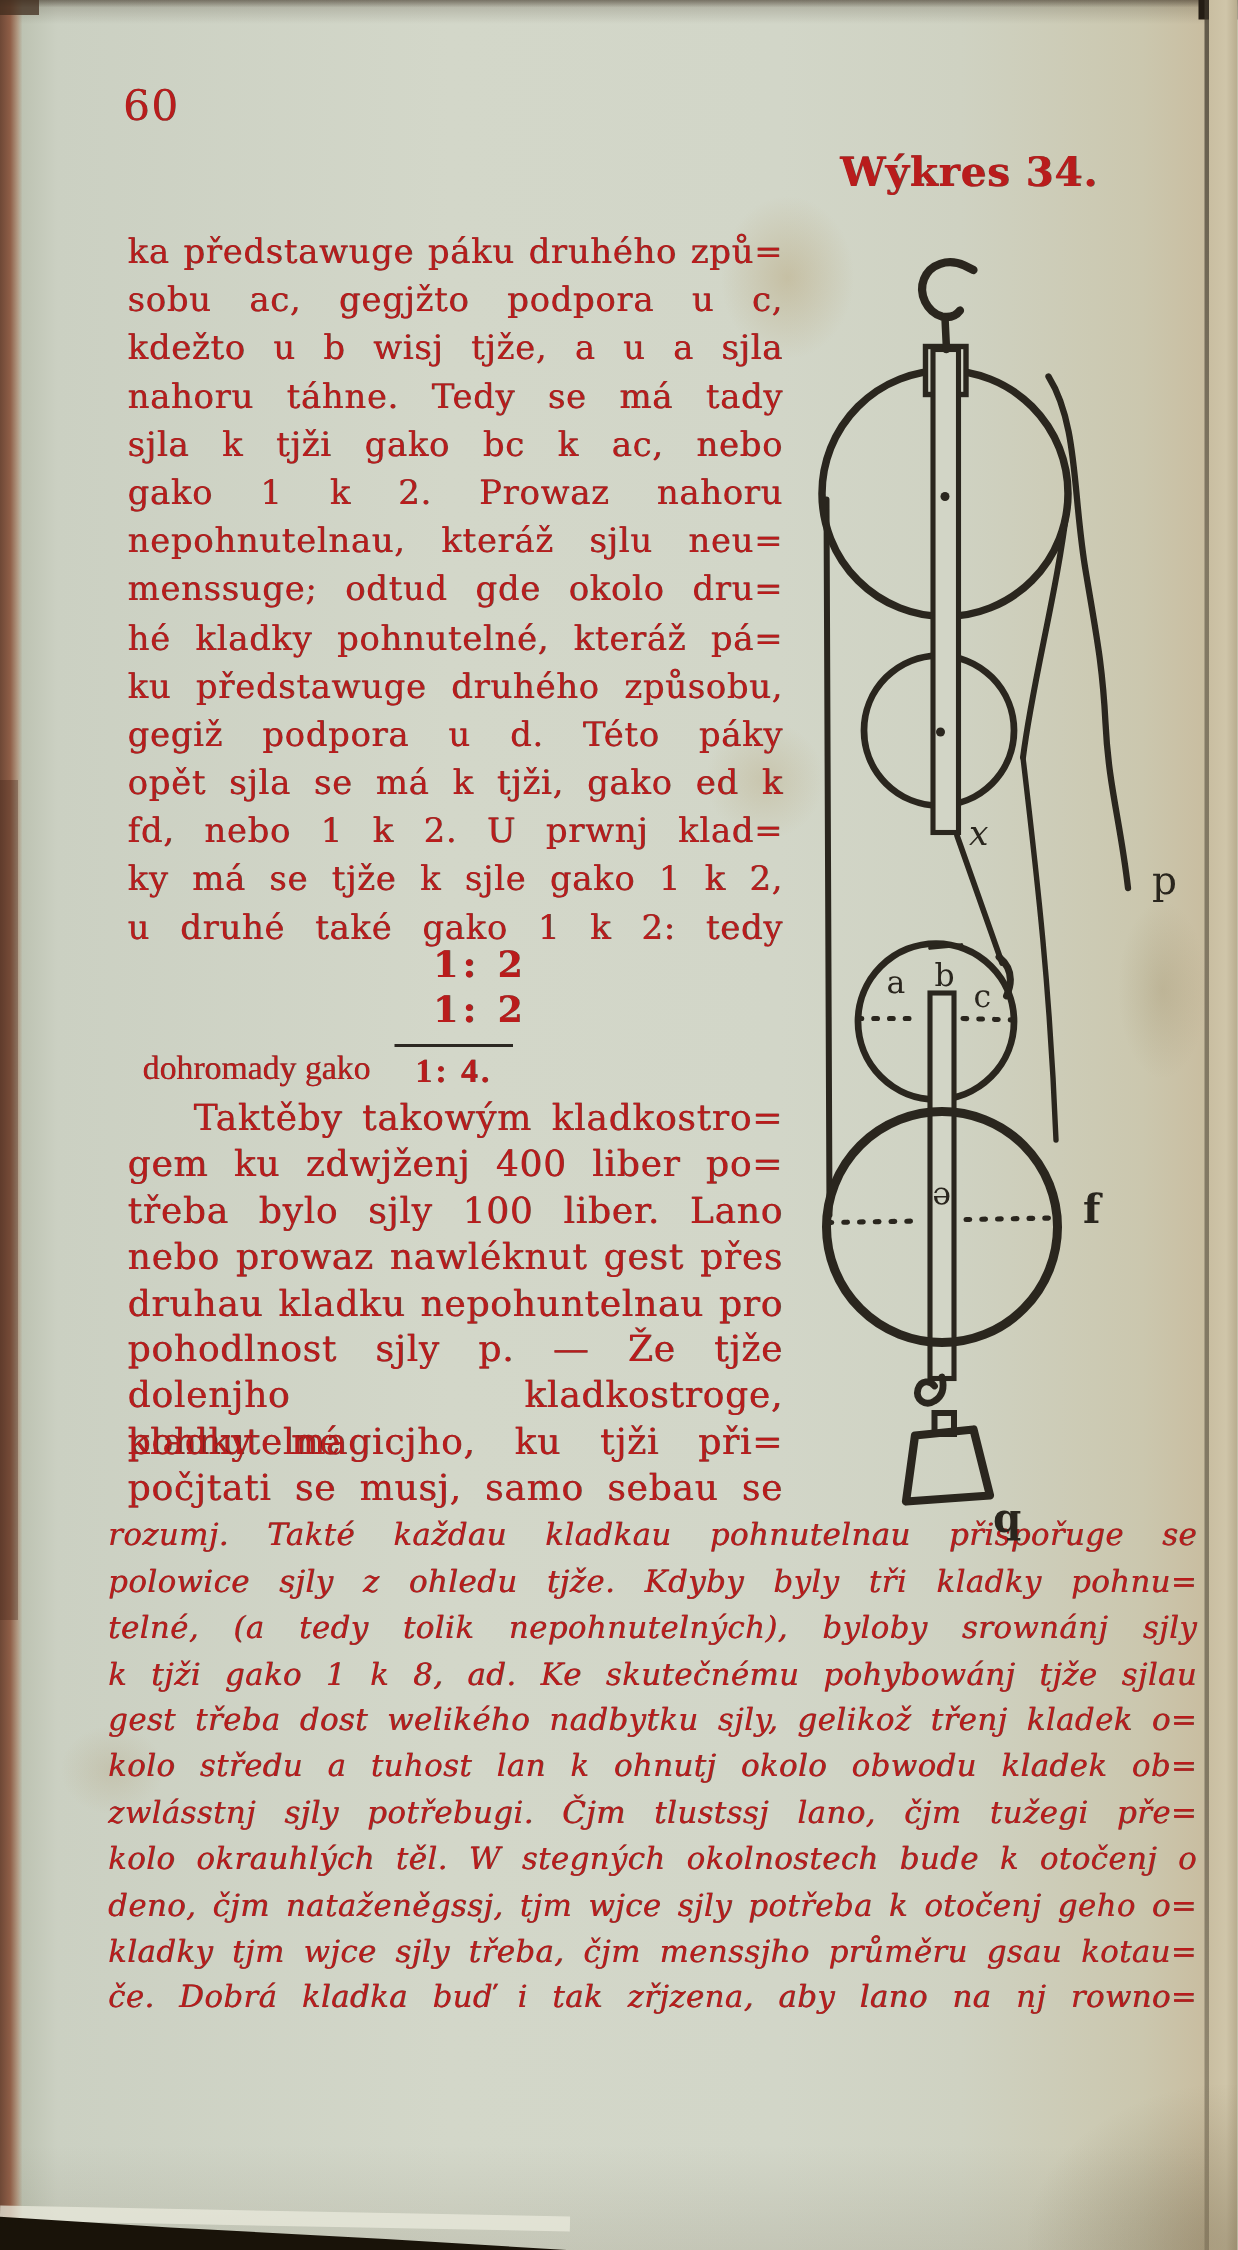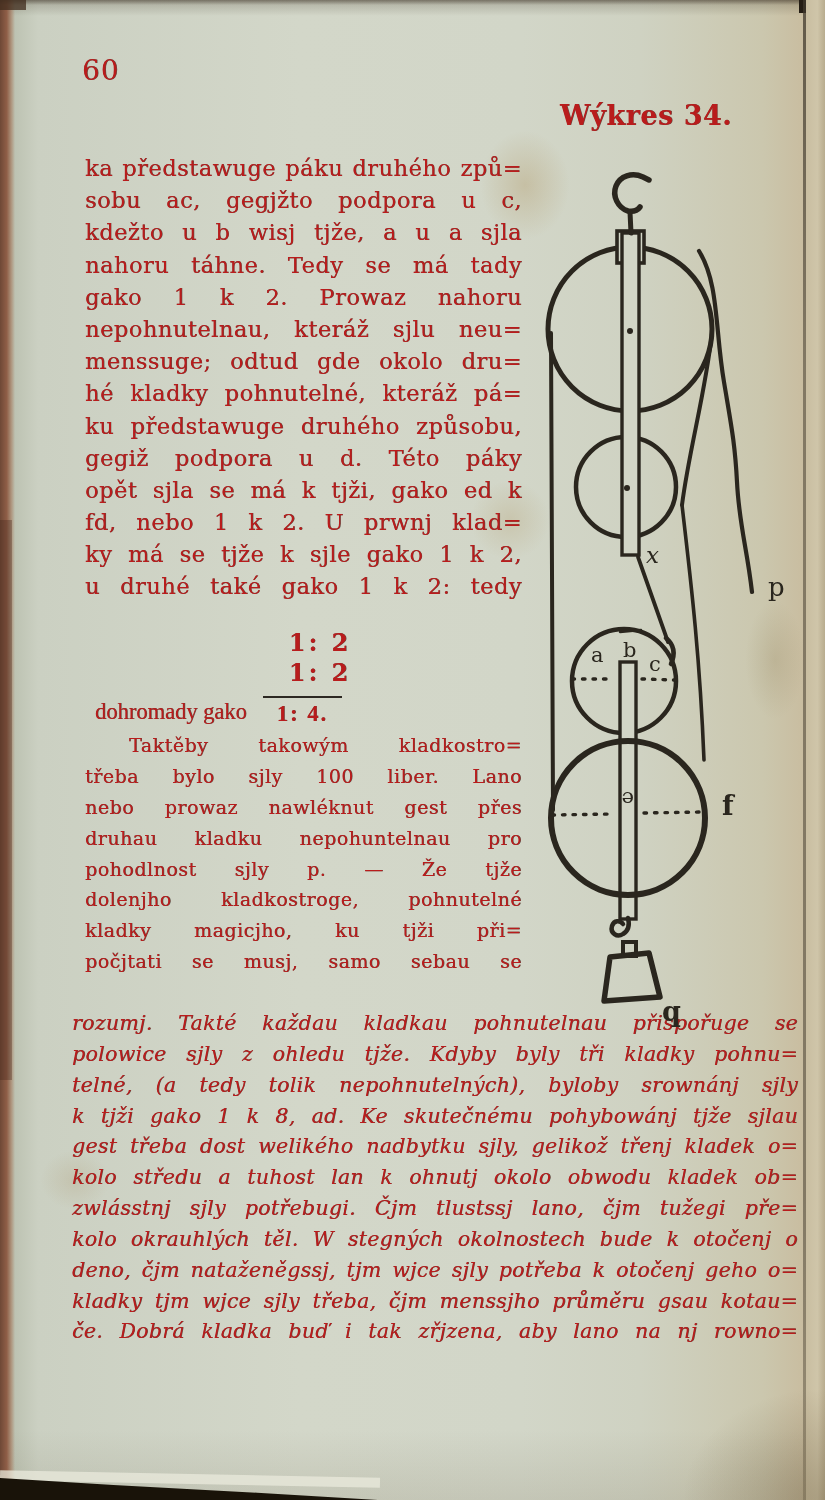--- a/index.html
+++ b/index.html
@@ -41,21 +41,21 @@
   #page-number{position:absolute;left:82px;top:54px;font-size:28px;letter-spacing:1px;}
   #figure-caption{position:absolute;left:560px;top:100px;width:180px;font-size:27px;font-weight:bold;letter-spacing:.5px;}
 
   .textcol{position:absolute;}
   .textcol .line{
     height:var(--lh);line-height:var(--lh);
     text-align:justify;text-align-last:justify;
     letter-spacing:.5px;white-space:normal;
   }
   #col-a{--lh:32.2px;left:85px;top:116px;width:437px;font-size:22.5px;margin-top:36px;}
-  #col-b{--lh:30.9px;left:85px;top:730px;width:437px;font-size:19px;}
+  #col-b{--lh:30.9px;left:85px;top:730px;width:437px;font-size:24px;}
   #col-b .line:first-child{padding-left:44px;box-sizing:border-box;}
   #col-full{--lh:30.85px;left:72px;top:1008px;width:726px;font-size:20.5px;}
   #col-full .line{letter-spacing:.3px;font-style:italic;}
 
   #eq-rows{position:absolute;left:85px;top:628px;width:470px;font-size:24px;font-weight:bold;}
   #eq-rows .line{height:29.5px;line-height:29.5px;text-align:center;text-align-last:center;letter-spacing:3px;}
   #eq-result{position:absolute;left:95px;top:696px;height:32px;line-height:30px;font-size:22.5px;display:flex;align-items:center;gap:16px;font-family:Liberation Serif, serif;}
   #eq-result .result{border-top:2.5px solid #2c2822;padding:1px 14px 0;font-weight:bold;letter-spacing:2px;}
 
   svg text{fill:#2a261e;font-family:"DejaVu Serif","Liberation Serif",serif;}
@@ -79,20 +79,21 @@
 <div class="br-shade"></div>
 
 <div id="page-number" class="ink">60</div>
 <div id="figure-caption" class="ink">Wýkres 34.</div>
 
 <div id="col-a" class="textcol ink">
     <div class="line">ka předstawuge páku druhého způ=</div>
     <div class="line">sobu ac, gegjžto podpora u c,</div>
     <div class="line">kdežto u b wisj tjže, a u a sjla</div>
     <div class="line">nahoru táhne.  Tedy se má tady</div>
+    <div class="line">sjla k tjži gako bc k ac, nebo</div>
     <div class="line">gako 1 k 2.  Prowaz nahoru</div>
     <div class="line">nepohnutelnau, kteráž sjlu neu=</div>
     <div class="line">menssuge; odtud gde okolo dru=</div>
     <div class="line">hé kladky pohnutelné, kteráž pá=</div>
     <div class="line">ku předstawuge druhého způsobu,</div>
     <div class="line">gegiž podpora u d.  Této páky</div>
     <div class="line">opět sjla se má k tjži, gako ed k</div>
     <div class="line">fd, nebo 1 k 2.  U prwnj klad=</div>
     <div class="line">ky má se tjže k sjle gako 1 k 2,</div>
     <div class="line">u druhé také gako 1 k 2: tedy</div>
@@ -102,20 +103,21 @@
   <div class="line">1: 2</div>
   <div class="line">1: 2</div>
 </div>
 <div id="eq-result" class="ink">
   <span>dohromady gako</span>
   <span class="result">1: 4.</span>
 </div>
 
 <div id="col-b" class="textcol ink">
     <div class="line">Taktěby takowým kladkostro=</div>
+    <div class="line">gem ku zdwjženj 400 liber po=</div>
     <div class="line">třeba bylo sjly 100 liber.  Lano</div>
     <div class="line">nebo prowaz nawléknut gest přes</div>
     <div class="line">druhau kladku nepohuntelnau pro</div>
     <div class="line">pohodlnost sjly p. — Že tjže</div>
     <div class="line">dolenjho kladkostroge, pohnutelné</div>
     <div class="line">kladky magicjho, ku tjži při=</div>
     <div class="line">počjtati se musj, samo sebau se</div>
   </div>
 
 <div id="col-full" class="textcol ink">

